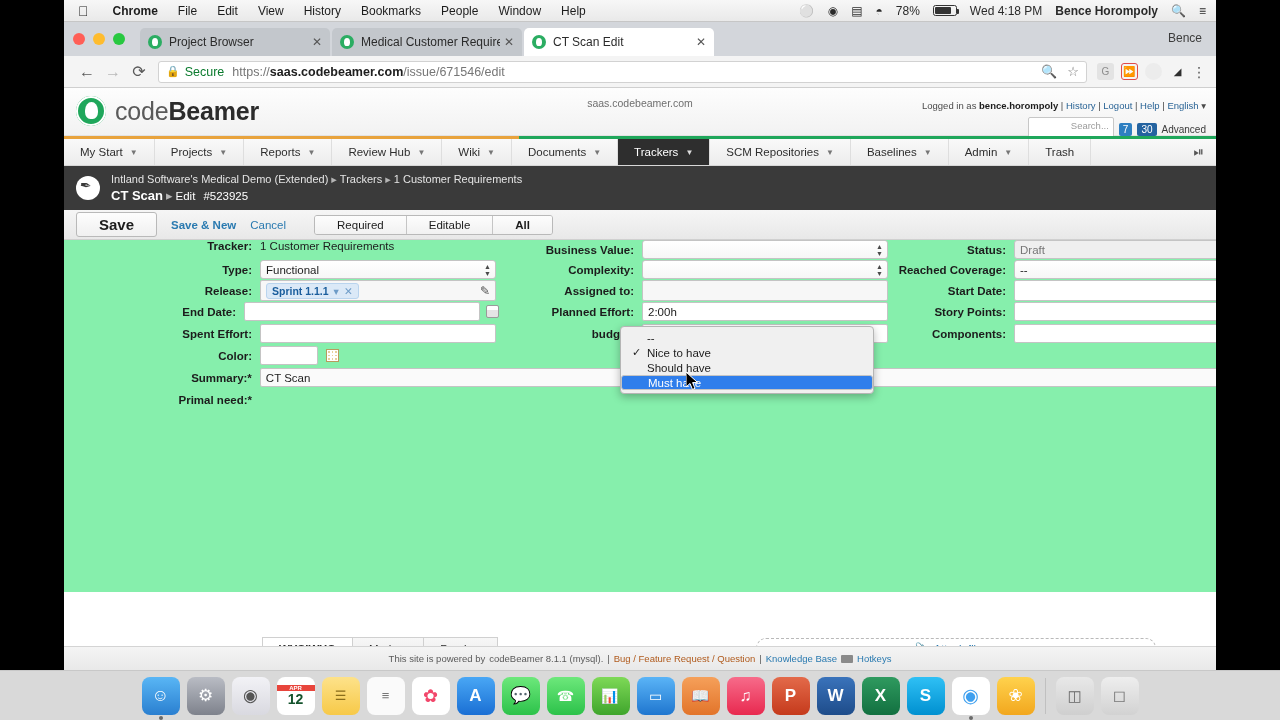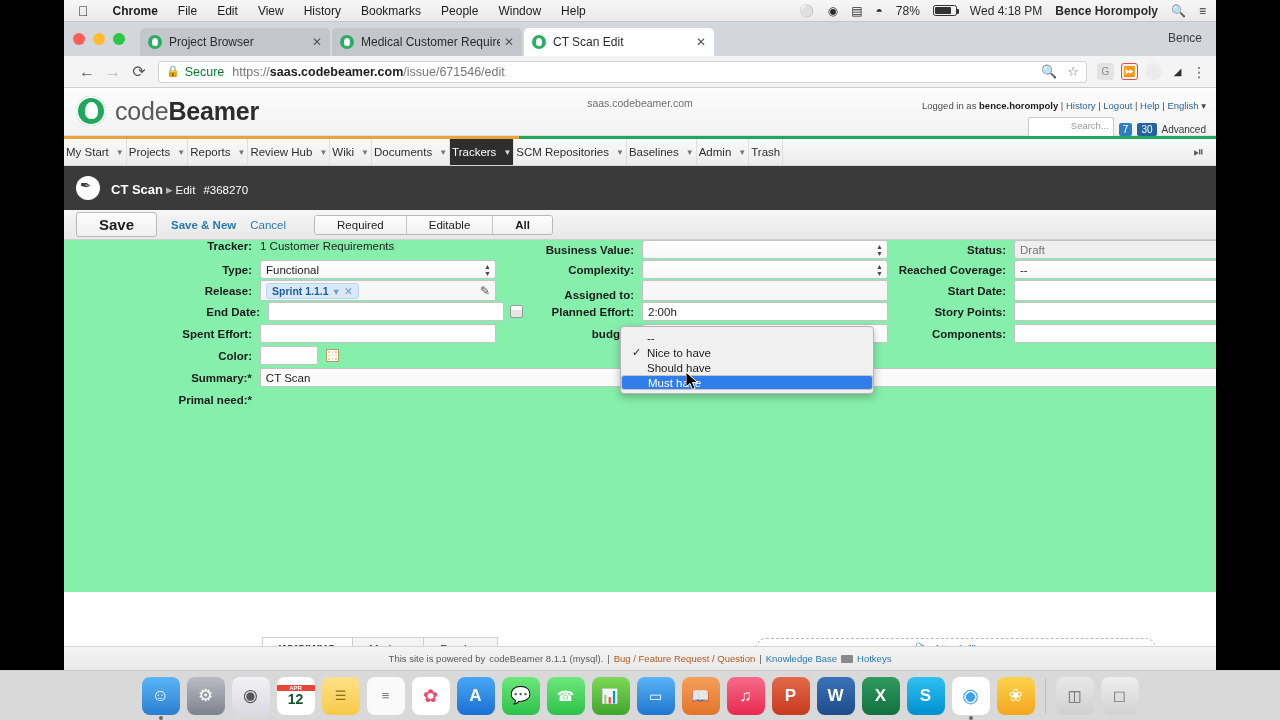--- a/index.html
+++ b/index.html
@@ -87,21 +87,21 @@
   .hdrright .line1 a { color: #2a6496; text-decoration: none; }
   .hdrsearchrow { display: flex; align-items: center; justify-content: flex-end; margin-top: 6px; gap: 5px; }
   .hdrsearch { width: 86px; height: 24px; border: 1px solid #c7c7c7; background: #fff; font-size: 9.5px; color: #9b9b9b; padding: 0 4px; line-height: 15px; border-radius: 2px; }
   .badgeblue { background: #2e7fc1; color: #fff; font-size: 10px; padding: 1px 4px; border-radius: 2px; }
   .badgeblue.dark { background: #2463a0; }
   .advanced { font-size: 10px; color: #3a3a3a; }
 
   .nav { height: 30px; background: linear-gradient(#fbfbfb,#ececec); border-bottom: 1px solid #d7d7d7; display: flex; align-items: stretch; position: relative; }
   .nav::before { content:""; position:absolute; left:0; top:0; height:3px; width:455px; background:#e8a33d; }
   .nav::after { content:""; position:absolute; left:455px; top:0; height:3px; right:0; background:#1fa75b; }
-  .navitem { display: flex; align-items: center; padding: 0 2px; font-size: 11.5px; color: #2e2e2e; border-right: 1px solid #dedede; gap: 7px; margin-top: 3px; }
+  .navitem { display: flex; align-items: center; padding: 0 16px; font-size: 11.5px; color: #2e2e2e; border-right: 1px solid #dedede; gap: 7px; margin-top: 3px; }
   .navitem .car { font-size: 8px; color: #767676; }
   .navitem.active { background: #2e2e2e; color: #fff; }
   .navitem.active .car { color: #ddd; }
   .nav .eject { margin-left: auto; display: flex; align-items: center; padding: 0 12px; color: #555; font-size: 13px; margin-top: 3px; }
 
   .crumbbar { height: 44px; background: #3a3a3a; color: #fff; display: flex; align-items: center; padding-left: 12px; }
   .crumbicon { width: 24px; height: 24px; border-radius: 50%; background: #fff; margin-right: 11px; position: relative; flex: 0 0 auto; }
   .crumbicon::after { content:"\2712"; position:absolute; left:4px; top:1px; font-size:14px; color:#3a3a3a; transform: rotate(8deg); }
   .crumbtext .l1 { font-size: 11px; color: #e4e4e4; }
   .crumbtext .l2 { font-size: 13px; margin-top: 2px; }
@@ -323,22 +323,25 @@
           </div>
         <div class="navitem">
             <span>Trash</span>
           </div>
         <div class="eject">⏯</div>
       </div>
 
       <div class="crumbbar">
         <span class="crumbicon"></span>
         <div class="crumbtext">
+          <div class="l1">
+            <span>Intland Software's Medical Demo (Extended)</span><span class="sep">▸</span><span>Trackers</span><span class="sep">▸</span><span>1 Customer Requirements</span>
+          </div>
           <div class="l2">
-            <b>CT Scan</b><span class="sep">▸</span><span class="edit">Edit</span><span class="issueid">#368270</span>
+            <b>CT Scan</b><span class="sep">▸</span><span class="edit">Edit</span><span class="issueid">#523925</span>
           </div>
         </div>
       </div>
 
       <div class="actionbar">
         <span class="btnsave">Save</span>
         <span class="linkbtn bold">Save &amp; New</span>
         <span class="linkbtn">Cancel</span>
         <span class="segmented">
           <div>Required</div>
@@ -364,21 +367,21 @@
           <span class="lbl" style="width:84px;">Release:</span>
           <span class="inp" style="width:236px; margin-left:8px; height:21px; background:#f7f7f7; justify-content:space-between;">
             <span class="chip">
                 <span>Sprint 1.1.1</span>
                 <span class="x">▾</span>
                 <span class="x">✕</span>
               </span>
             <span class="pencil">✎</span>
           </span>
         </div>
-        <div class="row" style="left:112px; top:62px; width:360px;">
+        <div class="row" style="left:88px; top:62px; width:360px;">
           <span class="lbl" style="width:84px;">End Date:</span>
           <span class="inp" style="width:236px; margin-left:8px;">
               <span></span>
             </span>
           <span class="calicon" style="margin-left:6px;"></span>
         </div>
         <div class="row" style="left:104px; top:84px; width:340px;">
           <span class="lbl" style="width:84px;">Spent Effort:</span>
           <span class="inp" style="width:236px; margin-left:8px;">
               <span></span>
@@ -418,21 +421,21 @@
               <span class="arrows">▲<br>▼</span>
             </span>
         </div>
         <div class="row" style="left:470px; top:20px;">
           <span class="lbl" style="width:100px;">Complexity:</span>
           <span class="sel" style="width:246px; margin-left:8px;">
               <span></span>
               <span class="arrows">▲<br>▼</span>
             </span>
         </div>
-        <div class="row" style="left:470px; top:40px;align-items:flex-end;">
+        <div class="row" style="left:470px; top:40px;">
           <span class="lbl" style="width:100px;">Assigned to:</span>
           <span class="inp" style="width:246px; margin-left:8px; height:21px; background:#f7f7f7;">
               <span></span>
             </span>
         </div>
         <div class="row" style="left:470px; top:62px;">
           <span class="lbl" style="width:100px;">Planned Effort:</span>
           <span class="inp" style="width:246px; margin-left:8px;">
               <span>2:00h</span>
             </span>

